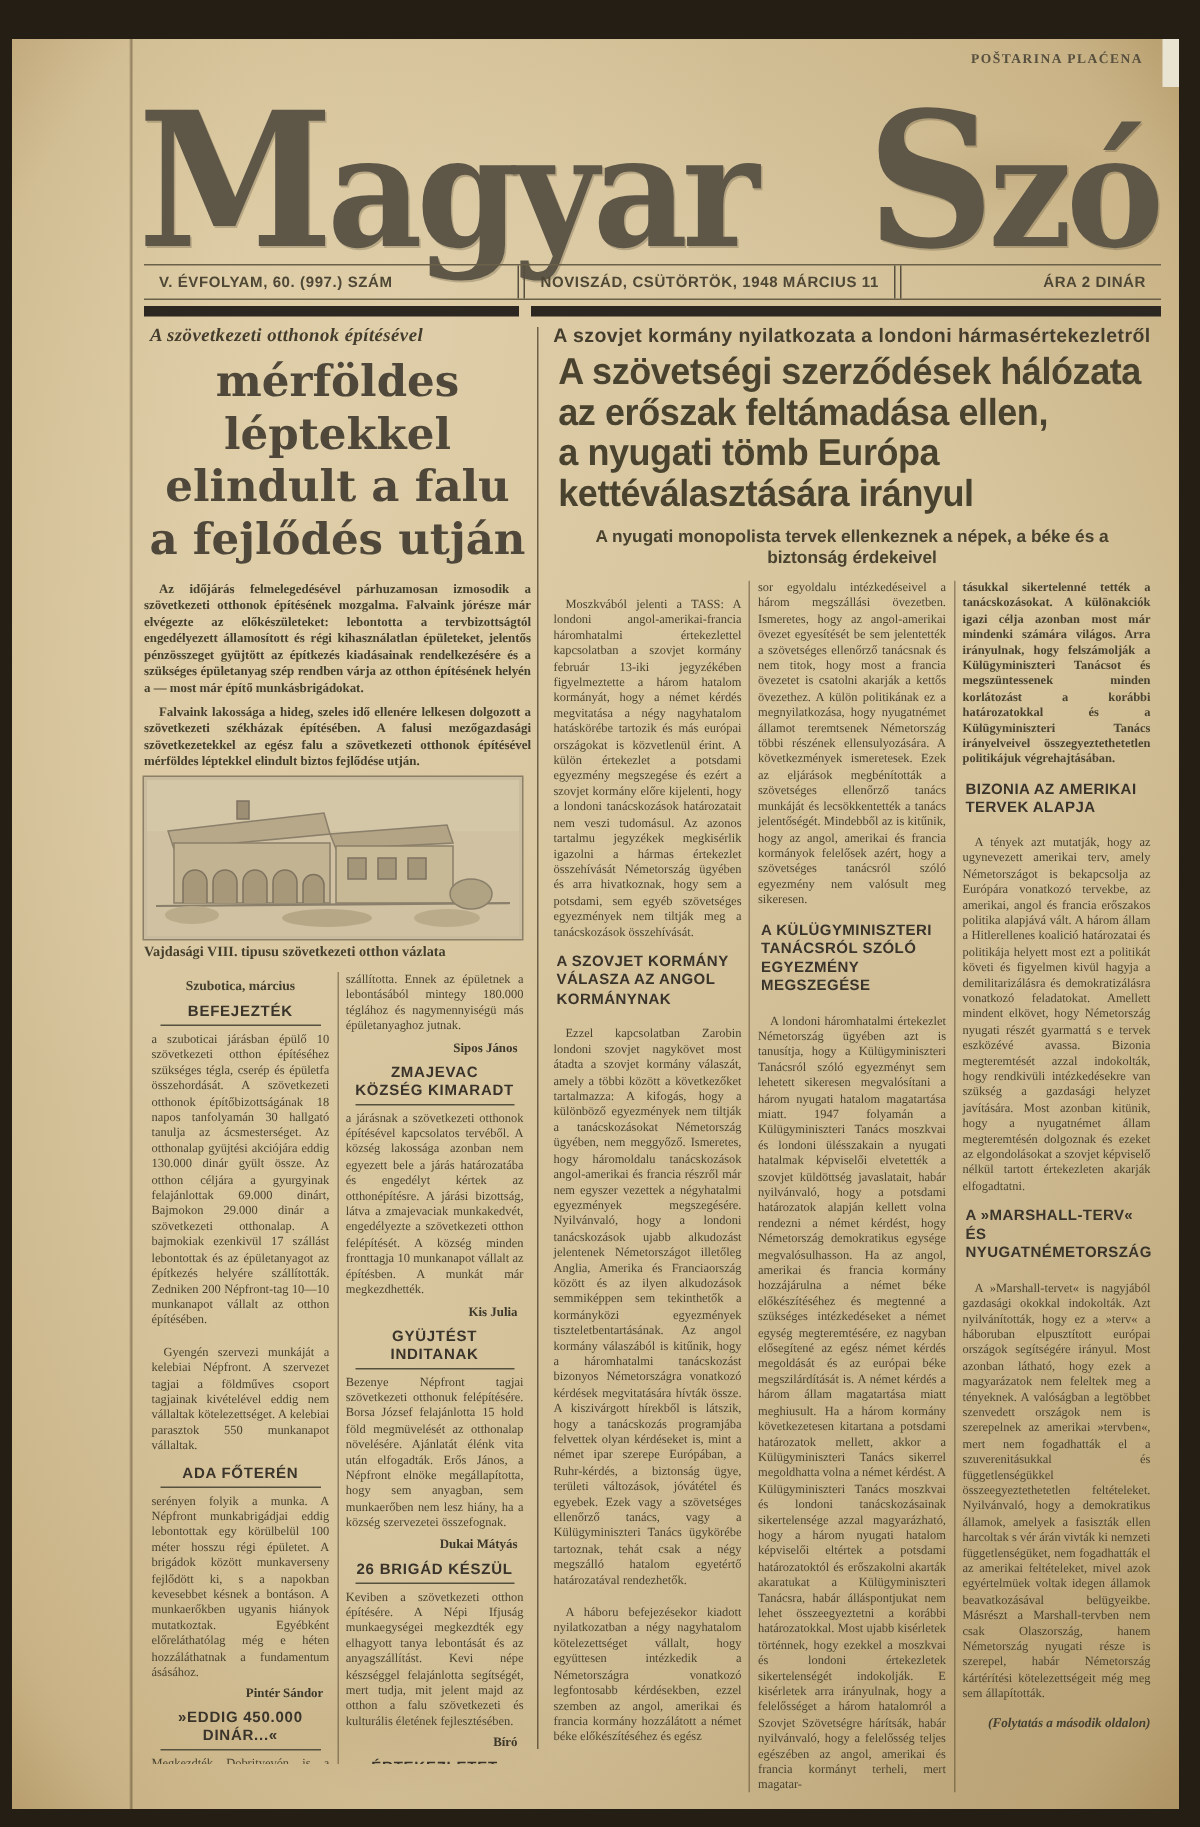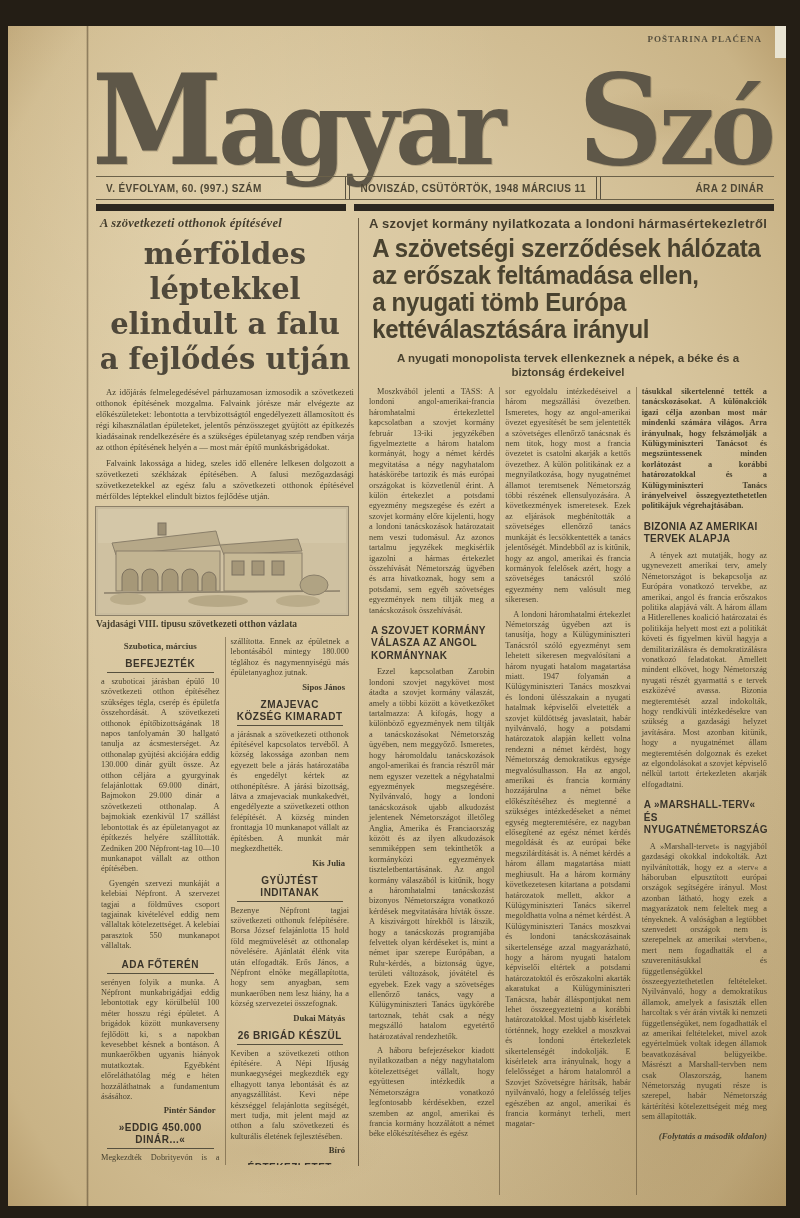--- a/index.html
+++ b/index.html
@@ -60,21 +60,21 @@
   .right-block .kicker{text-align:center;font-size:13px;font-family:"Liberation Sans",sans-serif;}
 
   .l-headline{margin-top:6px;text-align:center;font-family:"DejaVu Serif",serif;
     font-weight:bold;font-size:29px;line-height:35px;color:#4f483a;letter-spacing:0;}
   .r-headline{margin-top:4px;text-align:left;font-family:"Liberation Sans",sans-serif;
     font-weight:bold;color:#49422f;}
   .r-headline .hl{display:block;font-size:25px;line-height:27px;transform:scaleX(.96);transform-origin:center;letter-spacing:-.3px;}
   .subdeck{margin:8px 18px 0;text-align:center;font-family:"Liberation Sans",sans-serif;
     font-weight:bold;font-size:11.5px;line-height:14px;color:#49422f;}
 
-  .intro{margin-top:10px;font-weight:normal;font-size:8.6px;line-height:11px;text-align:justify;color:#45402e;}
+  .intro{margin-top:10px;font-weight:bold;font-size:8.6px;line-height:11px;text-align:justify;color:#45402e;}
   .intro p{margin:0 0 5px;text-indent:10px;}
 
   .photo-wrap{margin-top:1px;width:279px;}
   .photo{display:block;border:2px solid #c9bc9e;outline:1px solid #8b7f68;}
   .caption{margin-top:4px;font-weight:bold;font-size:9.5px;color:#453f2e;}
 
   .cols{display:flex;overflow:hidden;}
   .col{overflow:hidden;padding:0 5px;}
   .col + .col{border-left:1px solid rgba(90,75,50,.55);}
   .left-cols{margin-top:8px;height:528px;}
@@ -82,21 +82,21 @@
   .right-cols{margin-top:8px;height:808px;}
   .right-cols .col{flex:1;}
 
   .sec-place{text-align:center;font-size:9px;font-weight:bold;margin-top:4px;}
   .sec-h{margin:7px 6px 4px;text-align:center;font-size:10px;line-height:12px;font-weight:bold;
     color:#3a342a;border-bottom:1.5px solid #56503e;padding-bottom:2px;letter-spacing:.5px;
     font-family:"Liberation Sans",sans-serif;}
   .sec-b{margin:0;font-size:8.3px;line-height:10.4px;text-align:justify;color:#48422f;
     overflow-wrap:break-word;hyphens:auto;}
   .sec-b + .sec-b{margin-top:4px;}
-  .sec-b.ind{text-indent:8px;}
+  .sec-b.ind{text-indent:8px;margin-top:11px;}
   .sec-sig{margin:3px 4px 2px 0;text-align:right;font-weight:bold;font-size:8.6px;color:#3d382a;}
 
   .r-sub{margin:9px 2px 5px;font-family:"Liberation Sans",sans-serif;font-weight:bold;
     font-size:10px;line-height:12.5px;color:#3a342a;letter-spacing:.3px;}
   .bold-par{font-weight:bold;}
   .cont{margin-top:8px;font-weight:bold;font-size:8.8px;text-align:right;font-style:italic;}
 </style>
 </head>
 <body>
 
@@ -203,20 +203,21 @@
 
       <div class="col">
         <p class="sec-b ind">Moszkvából jelenti a TASS: A londoni angol-amerikai-francia háromhatalmi értekezlettel kapcsolatban a szovjet kormány február 13-iki jegyzékében figyelmeztette a három hatalom kormányát, hogy a német kérdés megvitatása a négy nagyhatalom hatáskörébe tartozik és más európai országokat is közvetlenül érint. A külön értekezlet a potsdami egyezmény megszegése és ezért a szovjet kormány előre kijelenti, hogy a londoni tanácskozások határozatait nem veszi tudomásul. Az azonos tartalmu jegyzékek megkisérlik igazolni a hármas értekezlet összehívását Németország ügyében és arra hivatkoznak, hogy sem a potsdami, sem egyéb szövetséges egyezmények nem tiltják meg a tanácskozások összehívását.</p>
         <h4 class="r-sub">A SZOVJET KORMÁNY VÁLASZA AZ ANGOL KORMÁNYNAK</h4>
         <p class="sec-b ind">Ezzel kapcsolatban Zarobin londoni szovjet nagykövet most átadta a szovjet kormány válaszát, amely a többi között a következőket tartalmazza: A kifogás, hogy a különböző egyezmények nem tiltják a tanácskozásokat Németország ügyében, nem meggyőző. Ismeretes, hogy háromoldalu tanácskozások angol-amerikai és francia részről már nem egyszer vezettek a négyhatalmi egyezmények megszegésére. Nyilvánvaló, hogy a londoni tanácskozások ujabb alkudozást jelentenek Németországot illetőleg Anglia, Amerika és Franciaország között és az ilyen alkudozások semmiképpen sem tekinthetők a kormányközi egyezmények tiszteletbentartásának. Az angol kormány válaszából is kitűnik, hogy a háromhatalmi tanácskozást bizonyos Németországra vonatkozó kérdések megvitatására hívták össze. A kiszivárgott hírekből is látszik, hogy a tanácskozás programjába felvettek olyan kérdéseket is, mint a német ipar szerepe Európában, a Ruhr-kérdés, a biztonság ügye, területi változások, jóvátétel és egyebek. Ezek vagy a szövetséges ellenőrző tanács, vagy a Külügyminiszteri Tanács ügykörébe tartoznak, tehát csak a négy megszálló hatalom egyetértő határozatával rendezhetők.</p>
         <p class="sec-b ind">A háboru befejezésekor kiadott nyilatkozatban a négy nagyhatalom kötelezettséget vállalt, hogy együttesen intézkedik a Németországra vonatkozó legfontosabb kérdésekben, ezzel szemben az angol, amerikai és francia kormány hozzálátott a német béke előkészítéséhez és egész</p>
       </div>
 
       <div class="col">
         <p class="sec-b">sor egyoldalu intézkedéseivel a három megszállási övezetben. Ismeretes, hogy az angol-amerikai övezet egyesítését be sem jelentették a szövetséges ellenőrző tanácsnak és nem titok, hogy most a francia övezetet is csatolni akarják a kettős övezethez. A külön politikának ez a megnyilatkozása, hogy nyugatnémet államot teremtsenek Németország többi részének ellensulyozására. A következmények ismeretesek. Ezek az eljárások megbénították a szövetséges ellenőrző tanács munkáját és lecsökkentették a tanács jelentőségét. Mindebből az is kitűnik, hogy az angol, amerikai és francia kormányok felelősek azért, hogy a szövetséges tanácsról szóló egyezmény nem valósult meg sikeresen.</p>
+        <h4 class="r-sub">A KÜLÜGYMINISZTERI TANÁCS­RÓL SZÓLÓ EGYEZMÉNY MEGSZEGÉSE</h4>
         <p class="sec-b ind">A londoni háromhatalmi értekezlet Németország ügyében azt is tanusítja, hogy a Külügyminiszteri Tanácsról szóló egyezményt sem lehetett sikeresen megvalósítani a három nyugati hatalom magatartása miatt. 1947 folyamán a Külügyminiszteri Tanács moszkvai és londoni ülésszakain a nyugati hatalmak képviselői elvetették a szovjet küldöttség javaslatait, habár nyilvánvaló, hogy a potsdami határozatok alapján kellett volna rendezni a német kérdést, hogy Németország demokratikus egysége megvalósulhasson. Ha az angol, amerikai és francia kormány hozzájárulna a német béke előkészítéséhez és megtenné a szükséges intézkedéseket a német egység megteremtésére, ez nagyban elősegítené az egész német kérdés megoldását és az európai béke megszilárdítását is. A német kérdés a három állam magatartása miatt meghiusult. Ha a három kormány következetesen kitartana a potsdami határozatok mellett, akkor a Külügyminiszteri Tanács sikerrel megoldhatta volna a német kérdést. A Külügyminiszteri Tanács moszkvai és londoni tanácskozásainak sikertelensége azzal magyarázható, hogy a három nyugati hatalom képviselői eltértek a potsdami határozatoktól és erőszakolni akarták akaratukat a Külügyminiszteri Tanácsra, habár álláspontjukat nem lehet összeegyeztetni a korábbi határozatokkal. Most ujabb kisérletek történnek, hogy ezekkel a moszkvai és londoni értekezletek sikertelenségét indokolják. E kisérletek arra irányulnak, hogy a felelősséget a három hatalomról a Szovjet Szövetségre hárítsák, habár nyilvánvaló, hogy a felelősség teljes egészében az angol, amerikai és francia kormányt terheli, mert magatar-</p>
       </div>
 
       <div class="col">
         <p class="sec-b bold-par">tásukkal sikertelenné tették a tanácskozásokat. A különakciók igazi célja azonban most már mindenki számára világos. Arra irányulnak, hogy felszámolják a Külügyminiszteri Tanácsot és megszüntessenek minden korlátozást a korábbi határozatokkal és a Külügyminiszteri Tanács irányelveivel összegyeztethetetlen politikájuk végrehajtásában.</p>
         <h4 class="r-sub">BIZONIA AZ AMERIKAI TERVEK ALAPJA</h4>
         <p class="sec-b ind">A tények azt mutatják, hogy az ugynevezett amerikai terv, amely Németországot is bekapcsolja az Európára vonatkozó tervekbe, az amerikai, angol és francia erőszakos politika alapjává vált. A három állam a Hitlerellenes koalició határozatai és politikája helyett most ezt a politikát követi és figyelmen kivül hagyja a demilitarizálásra és demokratizálásra vonatkozó feladatokat. Amellett mindent elkövet, hogy Németország nyugati részét gyarmattá s e tervek eszközévé avassa. Bizonia megteremtését azzal indokolták, hogy rendkivüli intézkedésekre van szükség a gazdasági helyzet javítására. Most azonban kitünik, hogy a nyugatnémet állam megteremtésén dolgoznak és ezeket az elgondolásokat a szovjet képviselő nélkül tartott értekezleten akarják elfogadtatni.</p>
         <h4 class="r-sub">A »MARSHALL-TERV« ÉS NYUGATNÉMETORSZÁG</h4>
         <p class="sec-b ind">A »Marshall-tervet« is nagyjából gazdasági okokkal indokolták. Azt nyilvánították, hogy ez a »terv« a háboruban elpusztított európai országok segítségére irányul. Most azonban látható, hogy ezek a magyarázatok nem feleltek meg a tényeknek. A valóságban a legtöbbet szenvedett országok nem is szerepelnek az amerikai »tervben«, mert nem fogadhatták el a szuverenitásukkal és függetlenségükkel összeegyeztethetetlen feltételeket. Nyilvánvaló, hogy a demokratikus államok, amelyek a fasiszták ellen harcoltak s vér árán vivták ki nemzeti függetlenségüket, nem fogadhatták el az amerikai feltételeket, mivel azok egyértelmüek voltak idegen államok beavatkozásával belügyeikbe. Másrészt a Marshall-tervben nem csak Olaszország, hanem Németország nyugati része is szerepel, habár Németország kártérítési kötelezettségeit még meg sem állapították.</p>
         <div class="cont">(Folytatás a második oldalon)</div>

